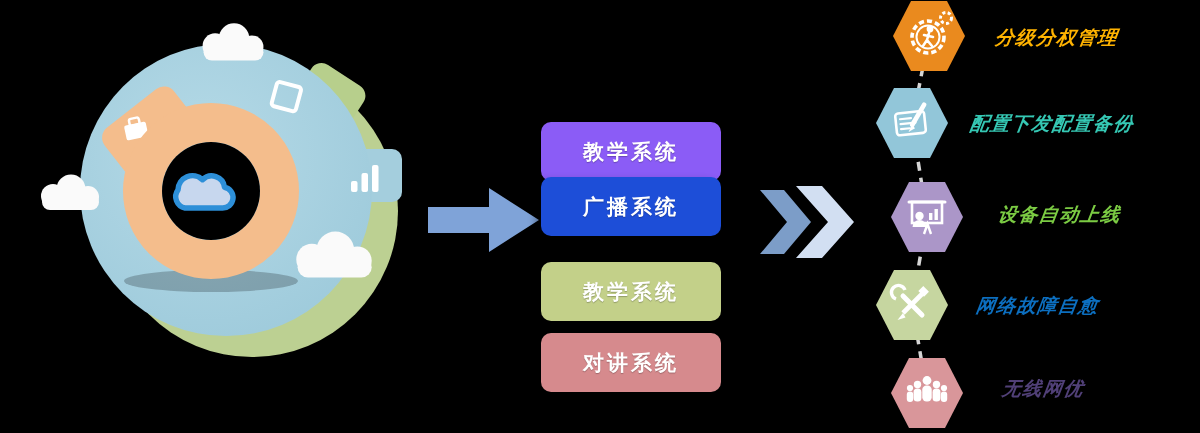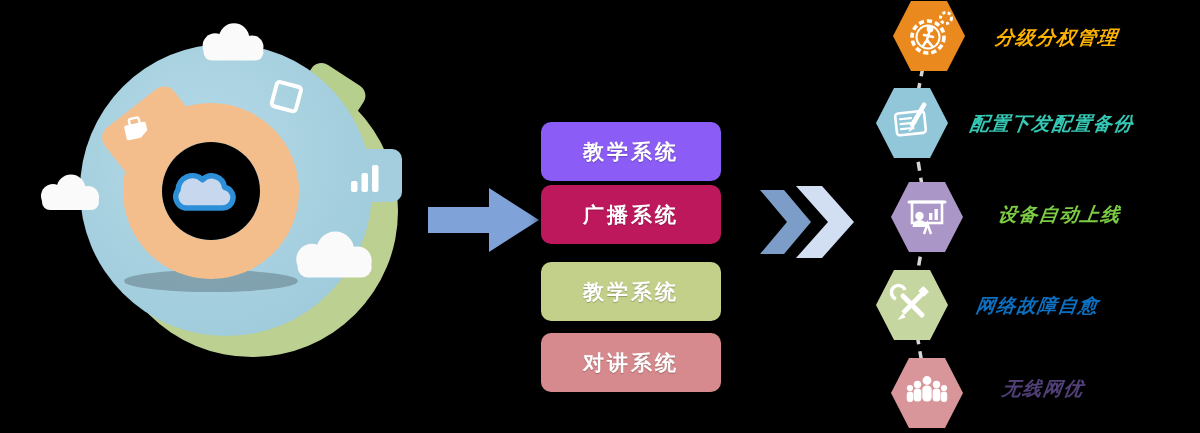--- a/index.html
+++ b/index.html
@@ -94,21 +94,21 @@
     </g>
   </svg>
 
   <svg class="abs" style="left:425px;top:183px" width="120" height="74" viewBox="0 0 120 74">
     <polygon points="3,24 64,24 64,5 114,37 64,69 64,50 3,50" fill="#7FA3D8" style="fill: rgb(127, 163, 216);"></polygon>
   </svg>
 
   <div class="sys-box" style="top: 122px; background-color: #8b5cf6;">
     <span>教学系统</span>
   </div>
-  <div class="sys-box" style="top: 185px; background-color: #be185d;">
+  <div class="sys-box" style="top: 177px; background-color: #1d4ed8;">
     <span>广播系统</span>
   </div>
   <div class="sys-box" style="top: 262px; background-color: rgb(195, 208, 137);">
     <span>教学系统</span>
   </div>
   <div class="sys-box" style="top: 333px; background-color: rgb(214, 138, 141);">
     <span>对讲系统</span>
   </div>
 
   <svg class="abs" style="left:752px;top:180px" width="110" height="84" viewBox="0 0 110 84">

